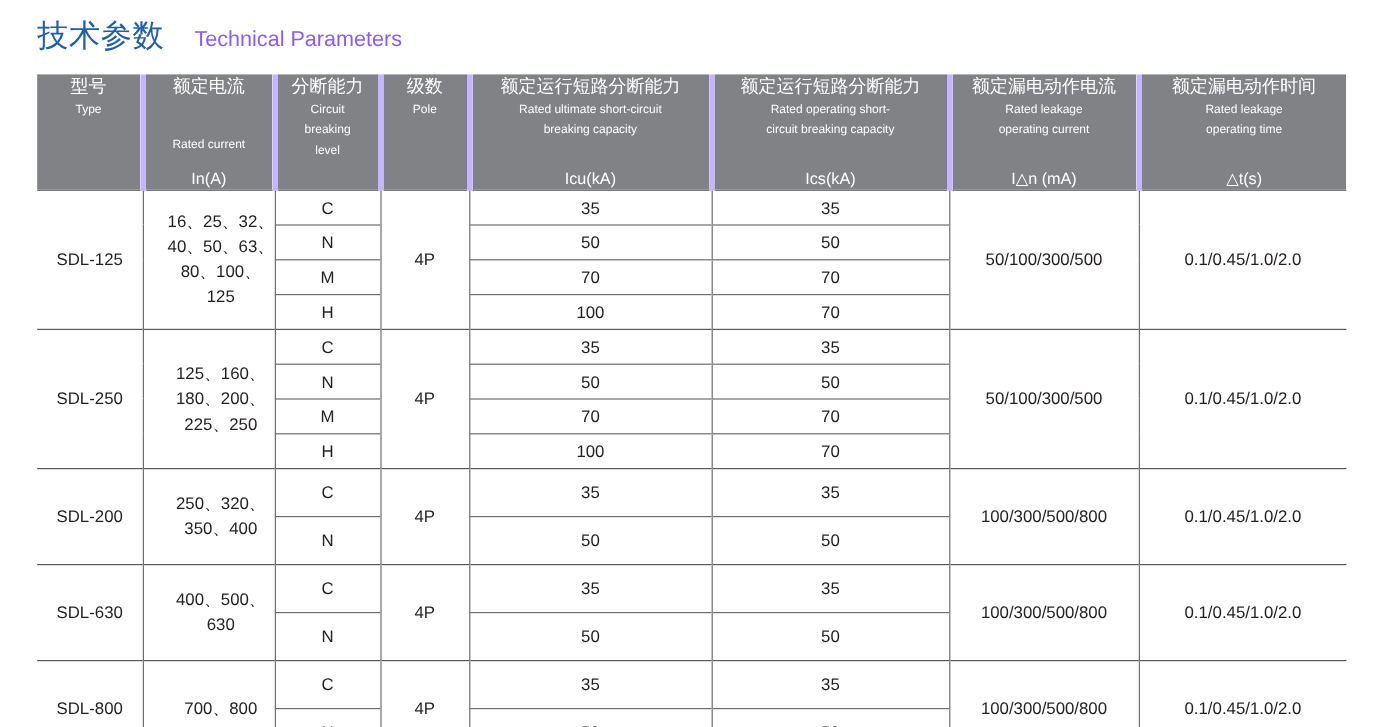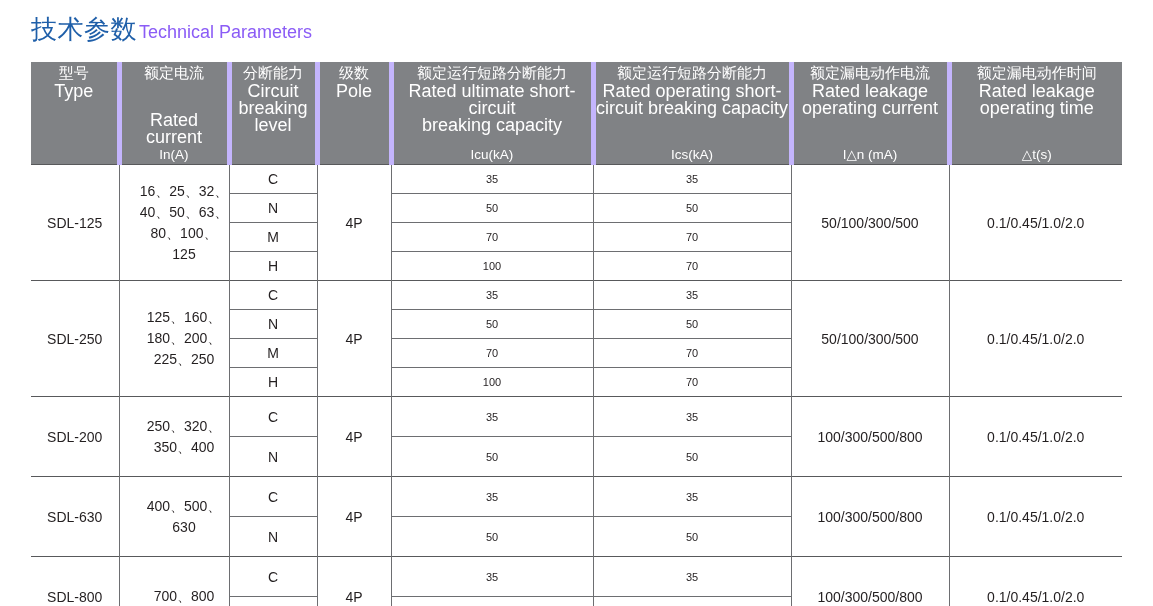--- a/index.html
+++ b/index.html
@@ -22,21 +22,21 @@
     box-sizing: border-box;
   }
 
   
   .title-block {
     position: absolute;
     left: 31px;
     top: 14px;
     display: flex;
     align-items: baseline;
-    gap: 2px;
+    gap: 25px;
     white-space: nowrap;
   }
   .title-cn {
     font-size: 26px;
     line-height: 30px;
     color: #1f5fa9;
     letter-spacing: 0.5px;
   }
   .title-en {
     font-size: 18px;
@@ -82,21 +82,21 @@
   .h-top {
     flex: 0 0 auto;
   }
   .h-cn {
     font-size: 15px;
     line-height: 21px;
     text-align: center;
     white-space: nowrap;
   }
   .h-en {
-    font-size: 18px;
+    font-size: 10px;
     line-height: 17px;
     text-align: center;
   }
   .h-en.left { text-align: center; }
   .h-unit {
     margin-top: auto;
     font-size: 13.5px;
     line-height: 17px;
     text-align: center;
     padding-bottom: 1px;
@@ -125,21 +125,21 @@
     padding-left: 20px;
     line-height: 21px;
     font-size: 14px;
     white-space: pre-line;
   }
   td.level {
     font-size: 14px;
     height: 29px;
   }
   td.pole { font-size: 14px; }
-  td.val { font-size: 11px; }
+  td.val { font-size: 14px; }
   td.leak { font-size: 14px; }
 </style>
 </head>
 <body>
 
 <div class="page">
 
   <div class="title-block">
     <span class="title-cn">技术参数</span>
     <span class="title-en">Technical Parameters</span>

